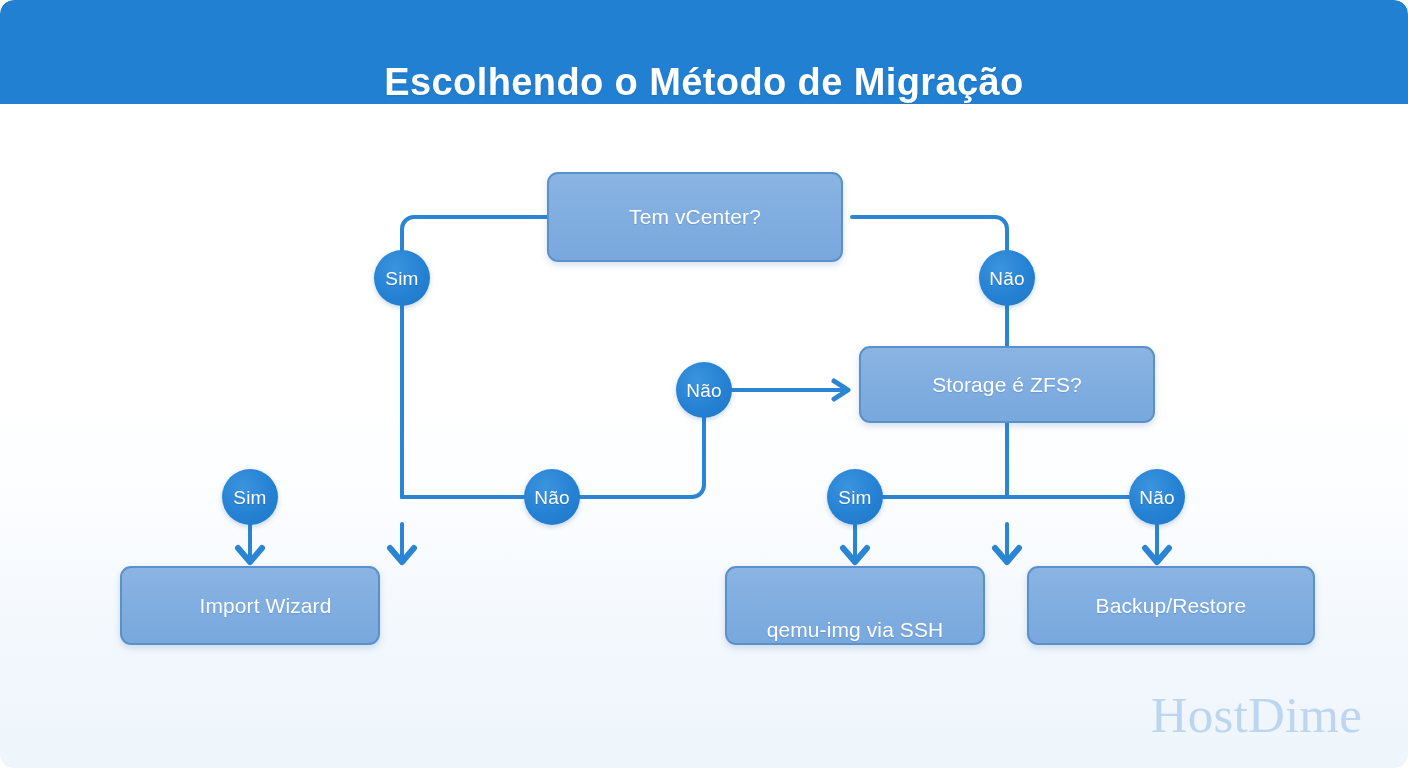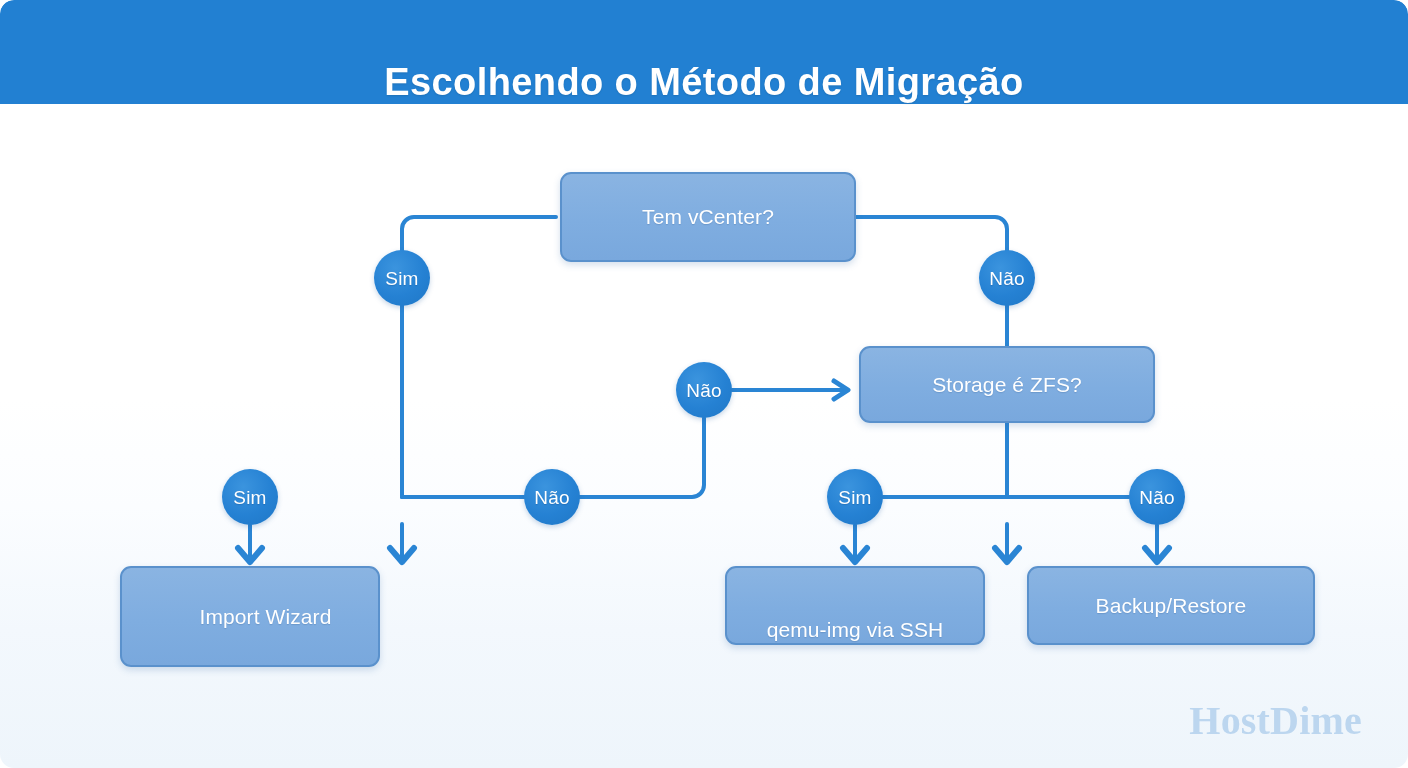--- a/index.html
+++ b/index.html
@@ -110,22 +110,22 @@
     text-shadow: 0 1px 1px rgba(20,70,130,0.3);
   }
 
   
   #watermark {
     position: absolute;
     right: 46px;
     bottom: 24px;
     color: #bcd6ef;
     font-family: "Liberation Serif", serif;
-    font-size: 40px;
-    font-weight: bold;
+    font-size: 51px;
+    font-weight: normal;
     letter-spacing: 0.2px;
   }
 </style>
 </head>
 <body>
 
 <div id="canvas">
 
   <div id="header">
     <div id="header-title">Escolhendo o Método de Migração</div>
@@ -162,30 +162,30 @@
 
     <g fill="none" stroke="#2a85d4" stroke-width="6" stroke-linecap="round" stroke-linejoin="round">
       <path d="M390,548 L402,562 L414,548"></path>
       <path d="M995,548 L1007,562 L1019,548"></path>
       <path d="M238,548 L250,562 L262,548"></path>
       <path d="M843,548 L855,562 L867,548"></path>
       <path d="M1145,548 L1157,562 L1169,548"></path>
     </g>
   </svg>
 
-  <div class="node" style="left:560px; top:172px; width:296px; height:90px;">
+  <div class="node" style="left:547px; top:172px; width:296px; height:90px;">
     <span class="node-label">Tem vCenter?</span>
   </div>
 
 
   <div class="node" style="left:859px; top:346px; width:296px; height:77px;">
     <span class="node-label">Storage é ZFS?</span>
   </div>
 
-  <div class="node" style="left:120px; top:566px; width:260px; height:101px;padding-left:31px;">
+  <div class="node" style="left:120px; top:566px; width:260px; height:79px;padding-left:31px;">
     <span class="node-label">Import Wizard</span>
   </div>
 
   <div class="node" style="left:725px; top:566px; width:260px; height:79px;align-items:flex-end;">
     <span class="node-label">qemu-img via SSH</span>
   </div>
 
   <div class="node" style="left:1027px; top:566px; width:288px; height:79px;">
     <span class="node-label">Backup/Restore</span>
   </div>

